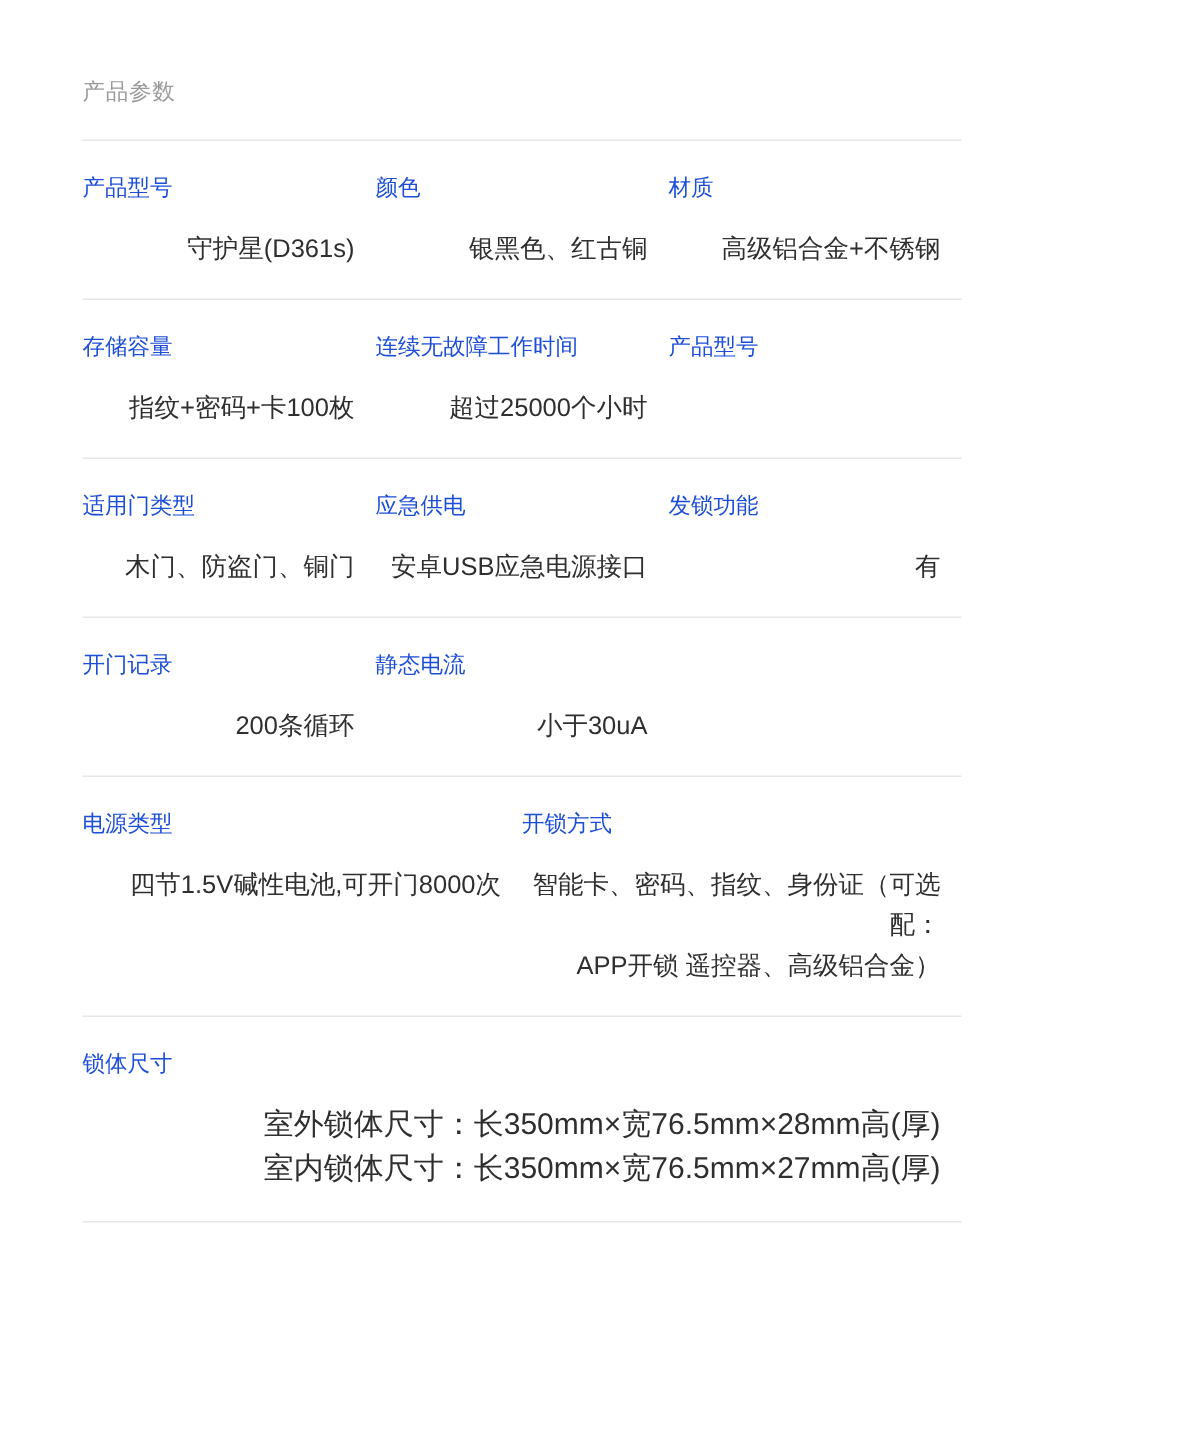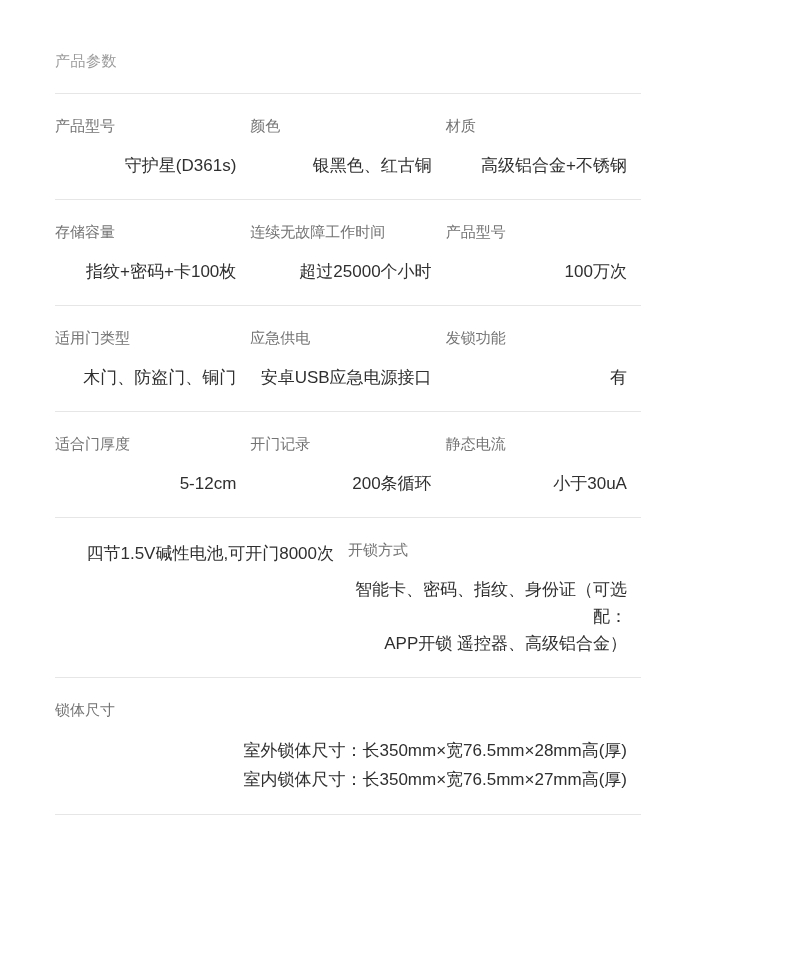--- a/index.html
+++ b/index.html
@@ -42,21 +42,21 @@
   .spec-cell {
     box-sizing: border-box;
     padding-right: 14px;
   }
   .col-3 { width: 33.33%; }
   .col-2-a { width: 50%; }
   .col-2-b { width: 50%; }
   .col-full { width: 100%; }
   .cell-label {
     font-size: 15px;
-    color: #737373;
+    color: #1d4ed8;
     line-height: 20px;
     margin-bottom: 16px;
     font-weight: normal;
     white-space: nowrap;
   }
   .cell-value {
     font-size: 17px;
     color: #2f2f2f;
     line-height: 27px;
     font-weight: normal;
@@ -67,21 +67,21 @@
   }
   .bottom-rule {
     border-top: 1px solid #e6e6e6;
     height: 0;
     width: 100%;
   }
   .indent-small {
     padding-left: 4px;
   }
   .size-row .cell-value {
-    font-size: 17px;
+    font-size: 20px;
     line-height: 29px;
   }
   .unlock-value {
     max-width: 330px;
   }
 </style>
 </head>
 <body>
 
 <div class="sheet">
@@ -117,23 +117,20 @@
       </div>
     </div>
     <div class="spec-cell col-3">
       <div class="cell-label">连续无故障工作时间</div>
       <div class="cell-value">
         <span class="line">超过25000个小时</span>
       </div>
     </div>
     <div class="spec-cell col-3">
       <div class="cell-label">产品型号</div>
-      <div class="cell-value">
-        <span class="line">100万次</span>
-      </div>
     </div>
   </div>
 
   <div class="spec-row">
     <div class="spec-cell col-3">
       <div class="cell-label">适用门类型</div>
       <div class="cell-value">
         <span class="line">木门、防盗门、铜门</span>
       </div>
     </div>
@@ -146,41 +143,36 @@
     <div class="spec-cell col-3">
       <div class="cell-label">发锁功能</div>
       <div class="cell-value">
         <span class="line">有</span>
       </div>
     </div>
   </div>
 
   <div class="spec-row">
     <div class="spec-cell col-3">
-      <div class="cell-label">适合门厚度</div>
-      <div class="cell-value">
-        <span class="line">5-12cm</span>
-      </div>
-    </div>
-    <div class="spec-cell col-3">
       <div class="cell-label">开门记录</div>
       <div class="cell-value indent-small">
         <span class="line">200条循环</span>
       </div>
     </div>
     <div class="spec-cell col-3">
       <div class="cell-label">静态电流</div>
       <div class="cell-value">
         <span class="line">小于30uA</span>
       </div>
     </div>
   </div>
 
   <div class="spec-row">
     <div class="spec-cell col-2-a">
+      <div class="cell-label">电源类型</div>
       <div class="cell-value">
         <span class="line">四节1.5V碱性电池,可开门8000次</span>
       </div>
     </div>
     <div class="spec-cell col-2-b">
       <div class="cell-label">开锁方式</div>
       <div class="cell-value unlock-value">
         <span class="line">智能卡、密码、指纹、身份证（可选配：</span>
         <span class="line">APP开锁 遥控器、高级铝合金）</span>
       </div>

